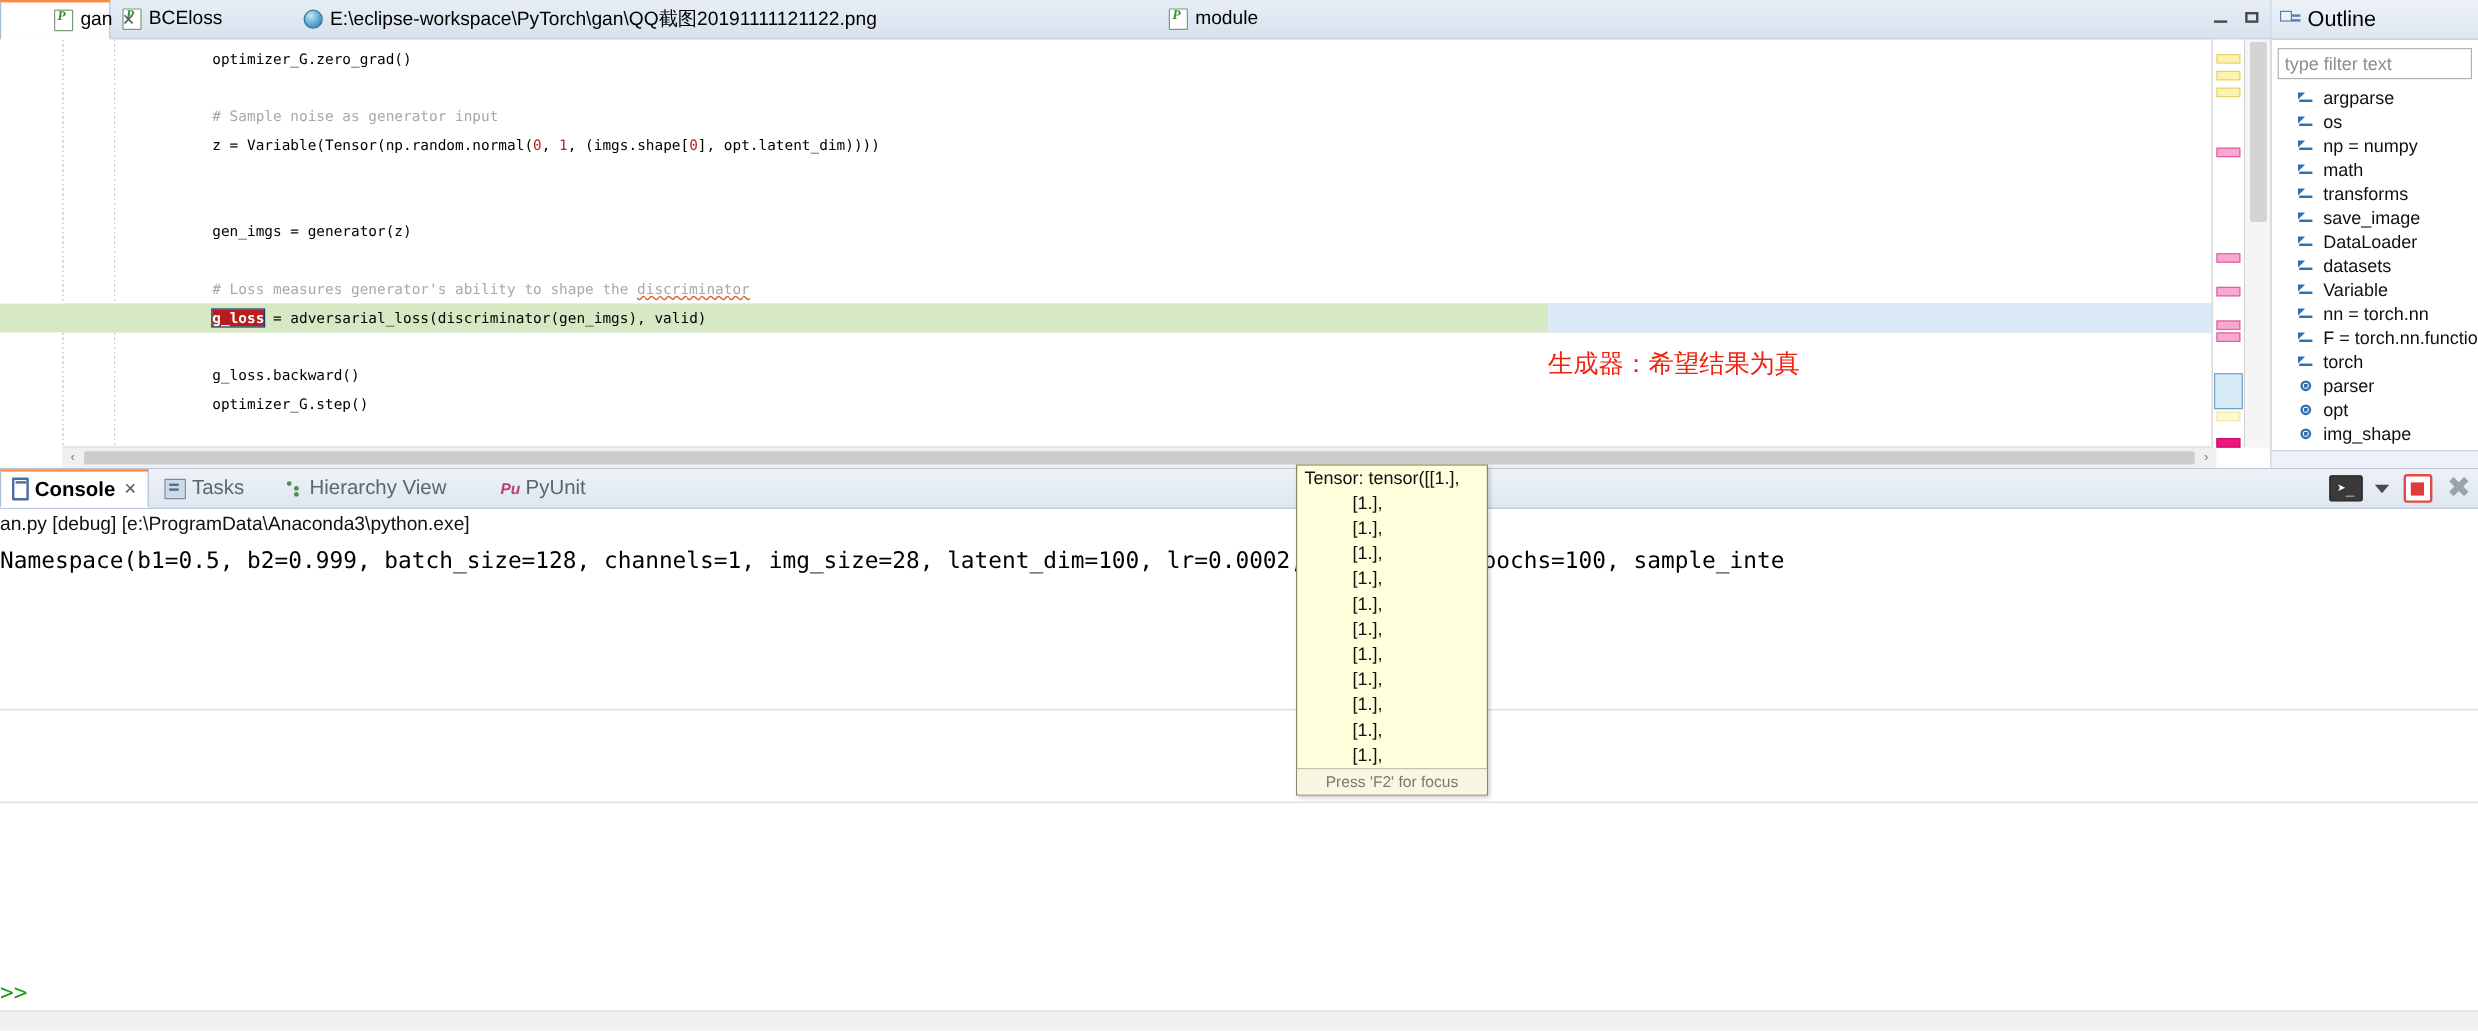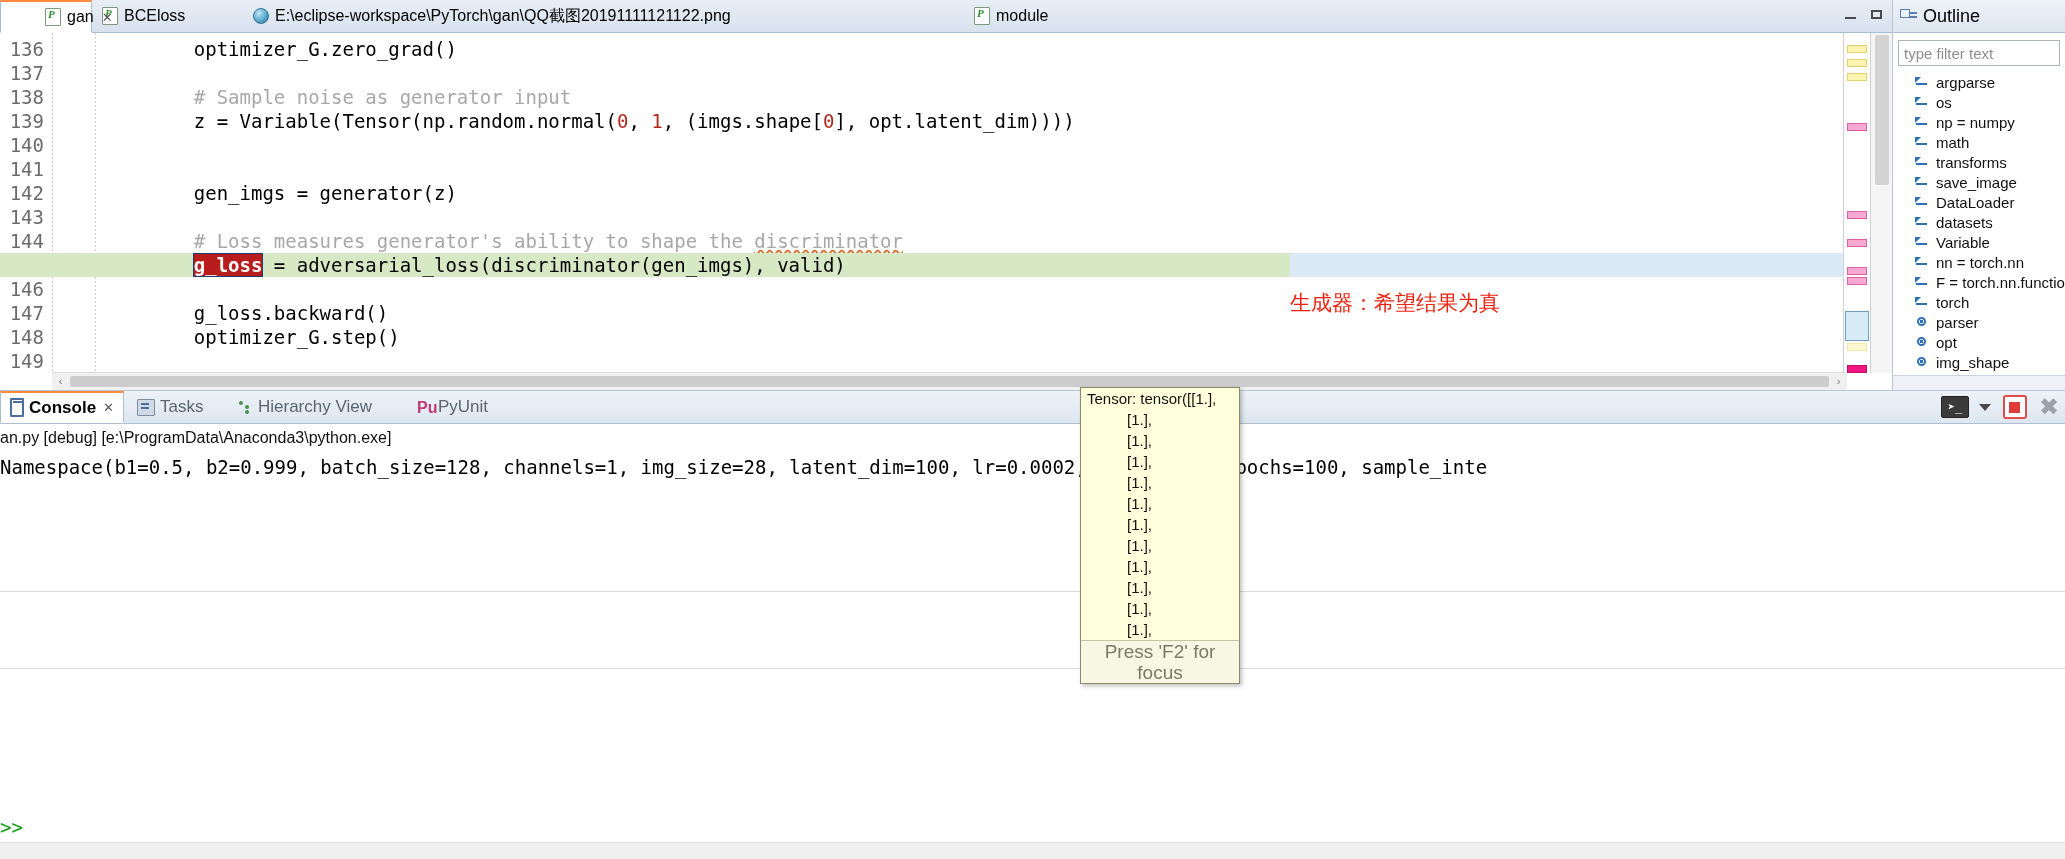--- a/index.html
+++ b/index.html
@@ -44,21 +44,21 @@
   .gutter{position:absolute;left:0;top:0;width:50px;height:100%;background:#fff;}
   .gutter .ln{position:absolute;right:6px;font-family:"DejaVu Sans Mono","Liberation Mono",monospace;
               font-size:19px;color:#6b6b6b;line-height:24px;}
   .gutter-sep{position:absolute;left:52px;top:0;width:1px;height:100%;
               background:repeating-linear-gradient(to bottom,#c9c9c9 0 2px,transparent 2px 4px);}
   .folding{position:absolute;left:95px;top:0;width:1px;height:100%;
            background:repeating-linear-gradient(to bottom,#cfcfcf 0 2px,transparent 2px 4px);}
 
   .codelines{position:absolute;left:0;top:0;right:0;bottom:0;}
   .cline{position:absolute;left:0;right:0;height:24px;line-height:24px;
-         font-family:"DejaVu Sans Mono","Liberation Mono",monospace;font-size:19px;
+         font-family:"DejaVu Sans Mono","Liberation Mono",monospace;font-size:12px;
          white-space:pre;}
   .cline .ctext{position:absolute;left:148px;top:0;}
   .cline.hl{background:#d7e8c4;}
   .cline.hl .hlbar{position:absolute;left:52px;right:0;top:0;bottom:0;background:#d7e8c4;}
   .cline.hl .selrow{position:absolute;left:1290px;right:0;top:0;bottom:0;background:#dce9f7;}
   .cline.hl .ctext{z-index:2;}
   .cmt{color:#a8a8a8;}
   .num{color:#b3261e;}
   .sel{background:#b91c1c;color:#fff;outline:1px solid #1b3d73;font-weight:bold;}
   .squiggle{text-decoration:underline wavy #d96a2b;text-decoration-skip-ink:none;}
@@ -80,21 +80,21 @@
   .ruler .mk{position:absolute;left:3px;width:20px;height:8px;box-sizing:border-box;}
   .vscroll{position:absolute;right:0;top:33px;width:22px;height:340px;background:#f5f5f5;}
   .vscroll .vthumb{position:absolute;left:4px;top:2px;width:14px;height:150px;background:#d3d3d3;border-radius:2px;}
 
   
   .tooltip{position:absolute;background:#ffffdc;border:1px solid #8a8a6a;
            box-shadow:2px 2px 4px rgba(0,0,0,.25);z-index:50;
            font-family:"Liberation Sans","DejaVu Sans",sans-serif;font-size:15px;color:#111;}
   .tooltip .tl{padding:0 6px;line-height:21px;white-space:pre;}
   .tooltip .tfoot{border-top:1px solid #c3c3a6;background:#f7f7e3;color:#7a7a6a;
-                  font-size:19px;text-align:center;line-height:21px;}
+                  font-size:13px;text-align:center;line-height:21px;}
 
   
   .console{position:absolute;left:0;top:390px;width:2065px;height:469px;background:#fff;
            border-top:1px solid #b8c6d4;}
   .ctabbar{position:relative;height:32px;background:linear-gradient(to bottom,#eef2f8 0%,#dde6f0 100%);
            border-bottom:1px solid #aebfd2;}
   .ctab{position:absolute;top:0;height:32px;display:flex;align-items:center;padding:0 9px;
         font-size:17px;white-space:nowrap;box-sizing:border-box;}
   .ctab.active{background:#fff;border:1px solid #aebfd2;border-bottom-color:#fff;
                border-top:2px solid #ff8a3d;color:#000;font-weight:bold;}
@@ -102,21 +102,21 @@
   .ctab.active .clbl{color:#000;}
   .ctab .cclose{margin-left:7px;color:#5a5a5a;font-size:13px;}
   .mini{width:16px;height:15px;margin-right:5px;display:inline-block;position:relative;}
   .mi-console{border:2px solid #4a6f9c;background:#fff;border-radius:1px;}
   .mi-console::after{content:"";position:absolute;left:1px;top:1px;width:9px;height:2px;background:#4a6f9c;}
   .mi-tasks{background:#cfd9e6;border:1px solid #7d8da0;border-radius:1px;}
   .mi-tasks::after{content:"";position:absolute;left:3px;top:3px;width:8px;height:2px;background:#4a6f9c;
                    box-shadow:0 4px 0 #4a6f9c;}
   .mi-hier::before{content:"";position:absolute;left:2px;top:1px;width:4px;height:4px;border-radius:50%;
                    background:#4f8f4f;box-shadow:6px 4px 0 #4f8f4f,6px 9px 0 #4f8f4f;}
-  .mi-pyunit{color:#c0397a;font-size:16px;font-weight:bold;line-height:15px;}
+  .mi-pyunit{color:#c0397a;font-size:13px;font-weight:bold;line-height:15px;font-style:italic;}
 
   .ctools{position:absolute;right:6px;top:4px;display:flex;align-items:center;gap:12px;}
   .tbtn{width:26px;height:22px;position:relative;}
   .term-ic{width:26px;height:20px;background:#3a3a3a;border:1px solid #222;border-radius:2px;
            color:#fff;font-size:12px;font-family:"DejaVu Sans Mono",monospace;
            display:flex;align-items:center;justify-content:center;}
   .caret-dn{width:0;height:0;border-left:6px solid transparent;border-right:6px solid transparent;
             border-top:7px solid #4a4a4a;}
   .stop-ic{width:20px;height:20px;border:2px solid #e04b4b;border-radius:3px;background:#fff;
            display:flex;align-items:center;justify-content:center;}
@@ -193,36 +193,20 @@
           </span>
         <span class="tlabel">module</span>
       </div>
       <div class="win-btns">
         <div class="wb min"></div>
         <div class="wb max"></div>
       </div>
     </div>
 
     <div class="code-wrap">
-      <div class="gutter" id="gutter">
-          <div class="ln" style="top: 4px;">136</div>
-          <div class="ln" style="top: 28px;">137</div>
-          <div class="ln" style="top: 52px;">138</div>
-          <div class="ln" style="top: 76px;">139</div>
-          <div class="ln" style="top: 100px;">140</div>
-          <div class="ln" style="top: 124px;">141</div>
-          <div class="ln" style="top: 148px;">142</div>
-          <div class="ln" style="top: 172px;">143</div>
-          <div class="ln" style="top: 196px;">144</div>
-          <div class="ln" style="top: 220px;">145</div>
-          <div class="ln" style="top: 244px;">146</div>
-          <div class="ln" style="top: 268px;">147</div>
-          <div class="ln" style="top: 292px;">148</div>
-          <div class="ln" style="top: 316px;">149</div>
-        </div>
       <div class="gutter-sep"></div>
       <div class="folding"></div>
       <div class="codelines" id="codelines">
           <div class="cline" style="top: 4px;"><div class="ctext"><span>    optimizer_G.zero_grad()</span></div></div>
           <div class="cline" style="top: 28px;"><div class="ctext"><span></span></div></div>
           <div class="cline" style="top: 52px;"><div class="ctext"><span class="cmt">    # Sample noise as generator input</span></div></div>
           <div class="cline" style="top: 76px;"><div class="ctext"><span>    z = Variable(Tensor(np.random.normal(</span><span class="num">0</span><span>, </span><span class="num">1</span><span>, (imgs.shape[</span><span class="num">0</span><span>], opt.latent_dim))))</span></div></div>
           <div class="cline" style="top: 100px;"><div class="ctext"><span></span></div></div>
           <div class="cline" style="top: 148px;"><div class="ctext"><span>    gen_imgs = generator(z)</span></div></div>
           <div class="cline" style="top: 172px;"><div class="ctext"><span></span></div></div>

